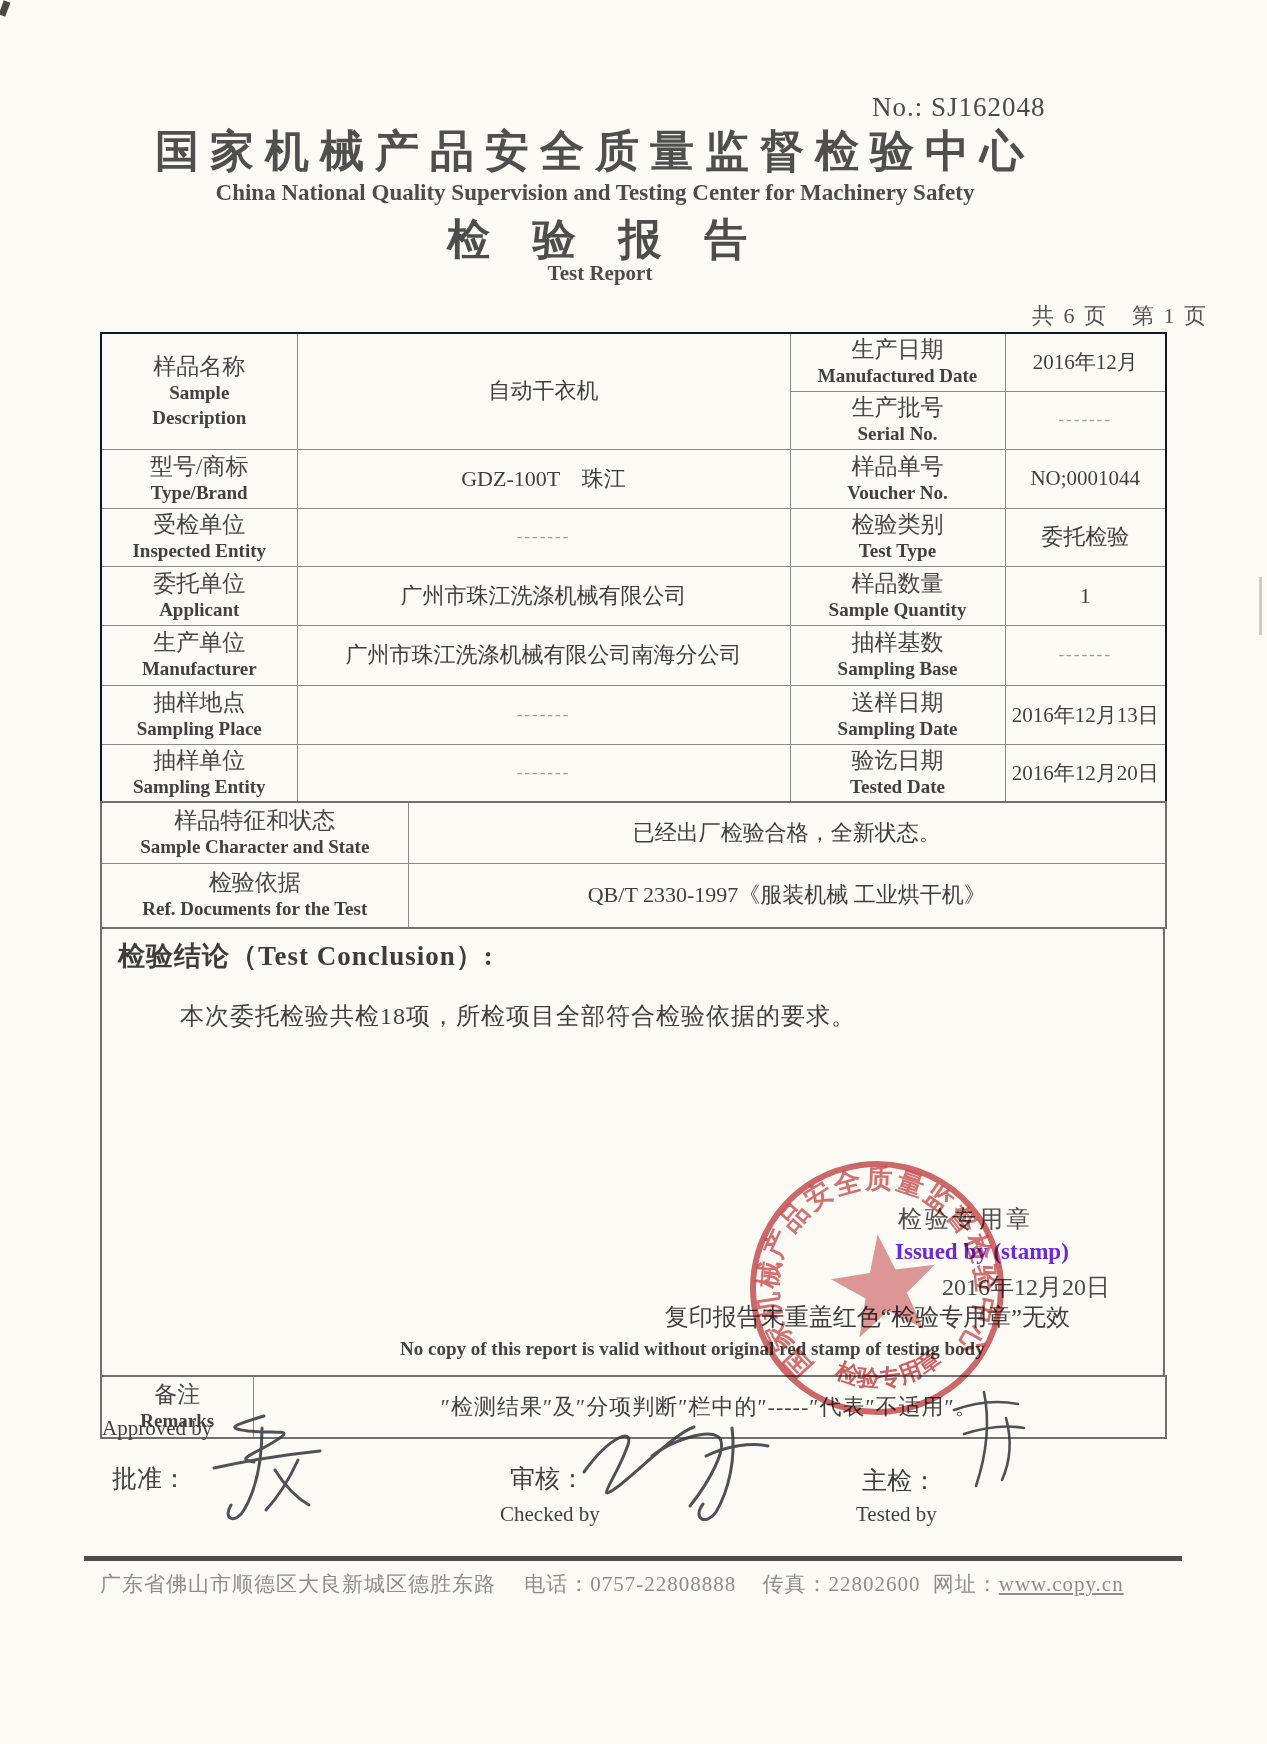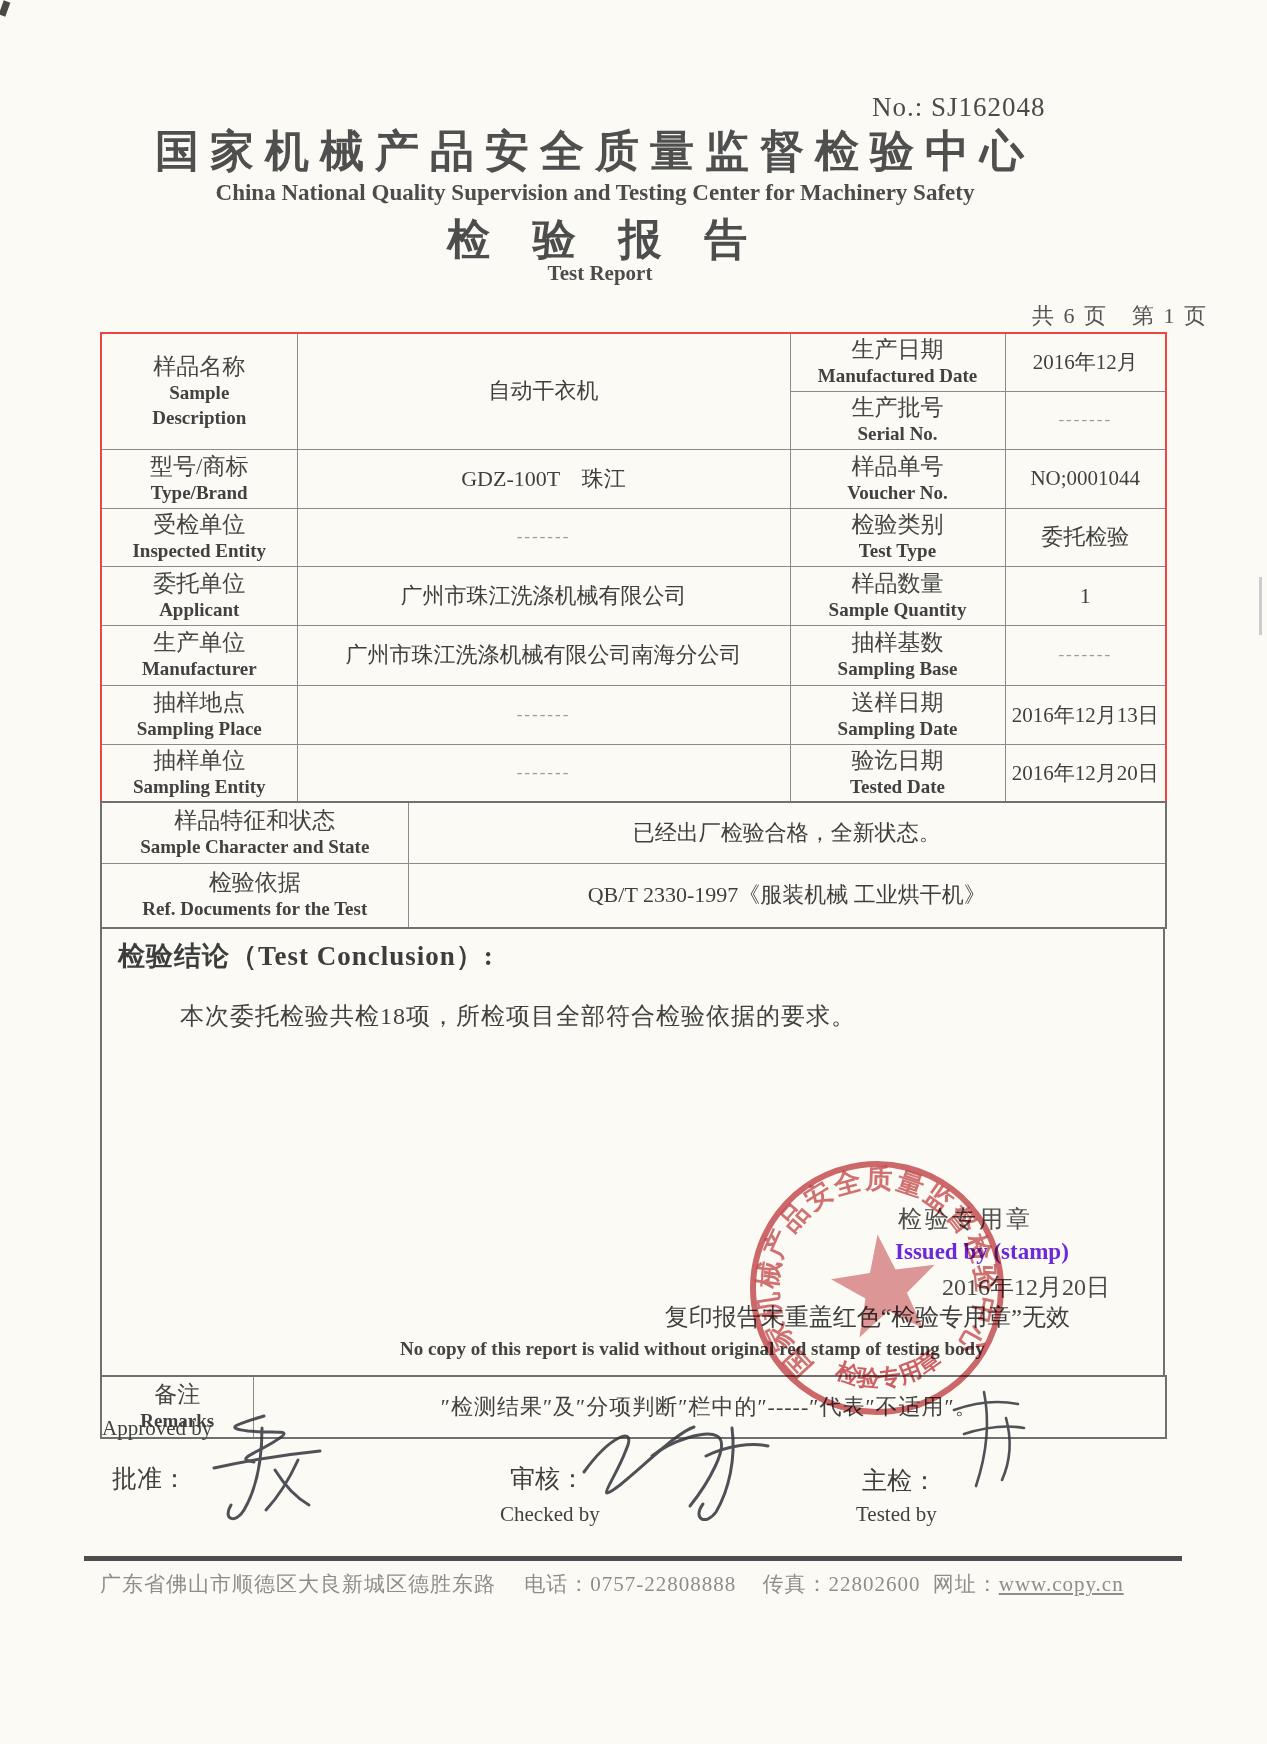--- a/index.html
+++ b/index.html
@@ -18,21 +18,21 @@
           letter-spacing:11px;color:#4f4f4f;}
   .org-en{left:0;top:180px;width:1190px;text-align:center;font-size:23px;font-weight:bold;color:#4c4c4c;}
   .doc-cn{left:0;top:211px;width:1210px;text-align:center;font-size:43px;font-weight:bold;
           letter-spacing:16px;color:#4d4d4d;}
   .doc-en{left:0;top:261px;width:1200px;text-align:center;font-size:21px;font-weight:bold;color:#4c4c4c;}
   .pagination{left:0;top:301px;width:1165px;text-align:right;font-size:22px;color:#525252;letter-spacing:2px;margin-left:43px;}
   
   table{border-collapse:collapse;table-layout:fixed;}
   .grid{position:absolute;left:100px;width:1065px;}
   .grid td{border:1px solid #8b8b8b;padding:0;vertical-align:middle;text-align:center;overflow:hidden;}
-  .t1{top:332px;border:2px solid #ef4444;}
+  .t1{top:332px;border:2px solid #0f172a;}
   .t2{top:801px;border:2px solid #707070;}
   .t3{top:1375px;border:2px solid #707070;}
   .lab-cn{font-size:23px;color:#454545;line-height:27px;}
   .lab-en{font-size:19px;font-weight:bold;color:#414141;line-height:25px;}
   .val{font-size:22px;color:#3f3f3f;}
   .val-sm{font-size:21px;color:#3f3f3f;}
   .dash{font-size:17px;color:#9c9c9c;letter-spacing:2px;}
   
   .conclusion-box{left:100px;top:927px;width:1061px;height:448px;
     border-left:2px solid #707070;border-right:2px solid #707070;}

